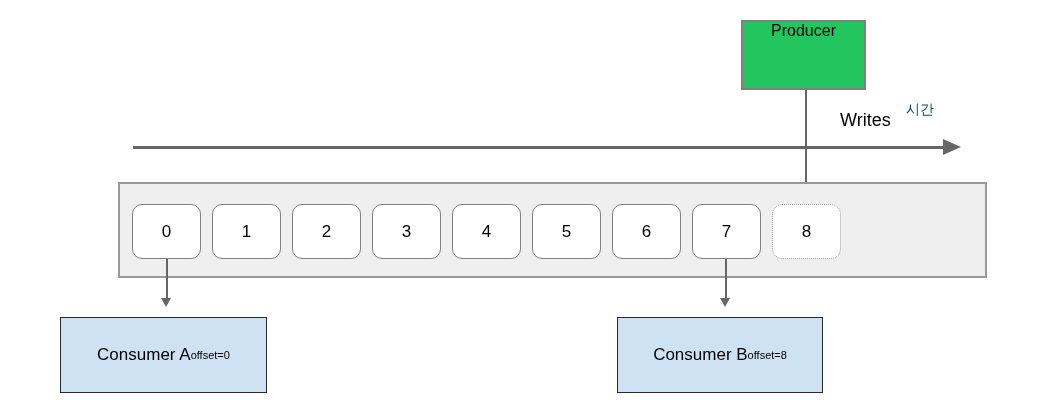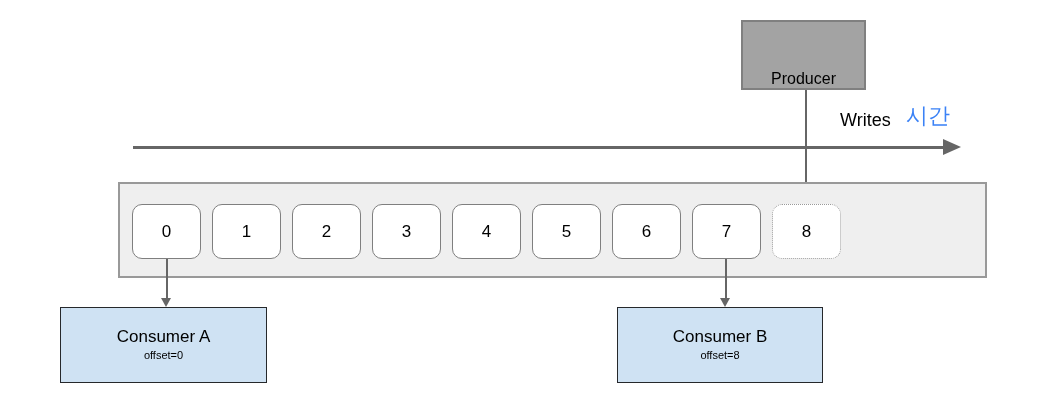--- a/index.html
+++ b/index.html
@@ -9,36 +9,36 @@
     height: 415px;
     background: #ffffff;
     font-family: "Liberation Sans", sans-serif;
     overflow: hidden;
   }
   .abs { position: absolute; box-sizing: border-box; }
 
   
   .producer-box {
     left: 741px; top: 20px; width: 125px; height: 70px;
-    background: #a3a3a3;
+    background: #22c55e;
     border: 2px solid #808080;
-    display: flex; align-items: flex-end; justify-content: center;
+    display: flex; align-items: flex-start; justify-content: center;
     font-size: 16px; color: #000000;
   }
 
   
   .timeline-line { left: 133px; top: 146px; width: 812px; height: 3px; background: #666666; }
   .timeline-head {
     left: 943px; top: 139px; width: 0; height: 0;
     border-left: 18px solid #666666;
     border-top: 8px solid transparent;
     border-bottom: 8px solid transparent;
   }
   .writes-label { left: 812px; top: 110px; font-size: 18px; color: #000000; margin-left: 28px; }
-  .time-label   { left: 906px; top: 101px; font-size: 22px; color: #3b82f6; }
+  .time-label   { left: 906px; top: 101px; font-size: 14px; color: #0c4a6e; }
 
   
   .v-line { width: 1.5px; background: #666666; }
   .v-head {
     width: 0; height: 0;
     border-top: 9px solid #666666;
     border-left: 5.5px solid transparent;
     border-right: 5.5px solid transparent;
   }
   .producer-arrow-line { left: 805px; top: 90px;  height: 106px; }
@@ -60,24 +60,24 @@
     background: #ffffff;
     border: 1.5px solid #7f7f7f;
     border-radius: 10px;
     display: flex; align-items: center; justify-content: center;
     font-size: 17px; color: #000000;
   }
   .cell.dotted { border: 1.5px dotted #999999; }
 
   
   .consumer-box {
-    top: 307px; height: 76px;
+    top: 317px; height: 76px;
     background: #cfe2f3;
     border: 1.5px solid #26282b;
-    display: flex; flex-direction: column; align-items: center; justify-content: center;
+    display: flex; flex-direction: row; align-items: center; justify-content: center;
     color: #000000;
   }
   .consumer-a-box { left: 60px;  width: 207px; }
   .consumer-b-box { left: 617px; width: 206px; }
   .consumer-name   { font-size: 17px; line-height: 20px; }
   .consumer-offset { font-size: 11px; line-height: 16px; }
 </style>
 </head>
 <body>
 

